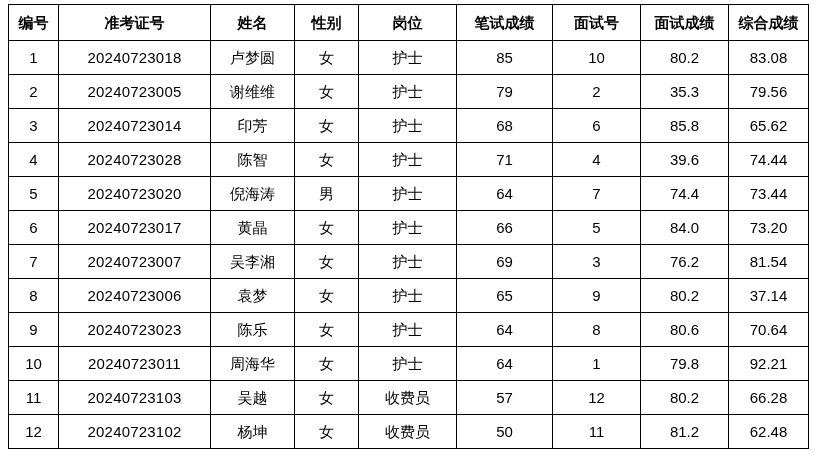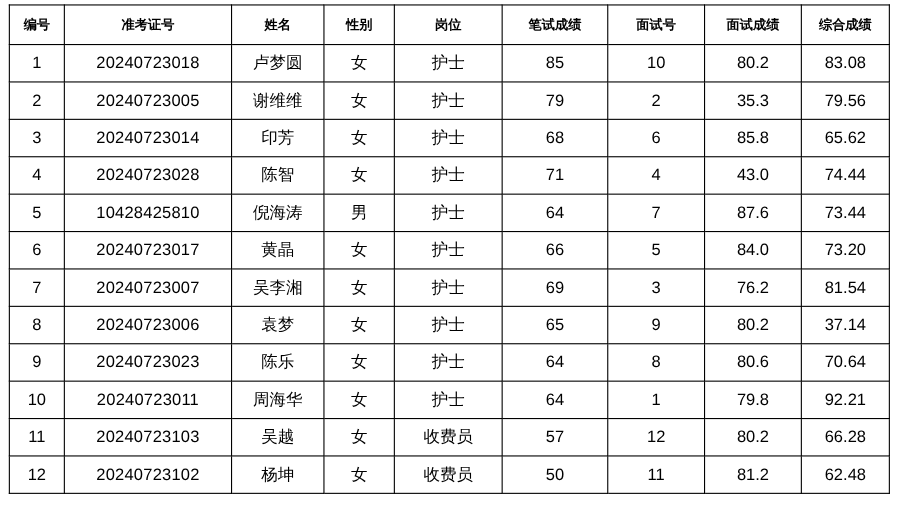--- a/index.html
+++ b/index.html
@@ -32,21 +32,21 @@
     line-height: 33px;
     padding: 0;
     text-align: center;
     vertical-align: middle;
     font-size: 15px;
     white-space: nowrap;
     overflow: hidden;
   }
   table.grid thead th {
     font-weight: bold;
-    font-size: 12px;
+    font-size: 15px;
     height: 35px;
     line-height: 35px;
   }
   td.num, td.score {
     font-family: "Liberation Sans", "DejaVu Sans", sans-serif;
   }
   td.cert {
     font-size: 14px;
     letter-spacing: 0.2px;
   }
@@ -129,32 +129,32 @@
         <td class="score">65.62</td>
       </tr>
       <tr>
         <td class="num">4</td>
         <td class="cert">20240723028</td>
         <td class="name">陈智</td>
         <td>女</td>
         <td>护士</td>
         <td class="score">71</td>
         <td class="score">4</td>
-        <td class="score">43.0</td>
+        <td class="score">39.6</td>
         <td class="score">74.44</td>
       </tr>
       <tr>
         <td class="num">5</td>
-        <td class="cert">10428425810</td>
+        <td class="cert">20240723020</td>
         <td class="name">倪海涛</td>
         <td>男</td>
         <td>护士</td>
         <td class="score">64</td>
         <td class="score">7</td>
-        <td class="score">87.6</td>
+        <td class="score">74.4</td>
         <td class="score">73.44</td>
       </tr>
       <tr>
         <td class="num">6</td>
         <td class="cert">20240723017</td>
         <td class="name">黄晶</td>
         <td>女</td>
         <td>护士</td>
         <td class="score">66</td>
         <td class="score">5</td>

